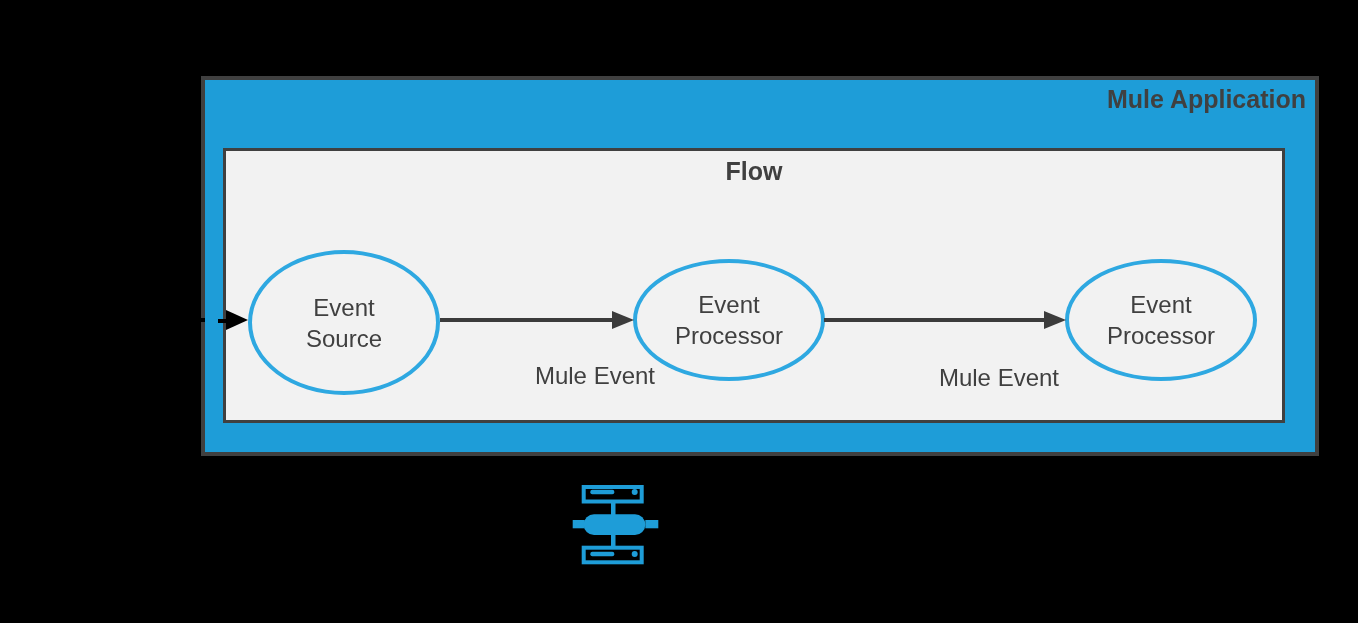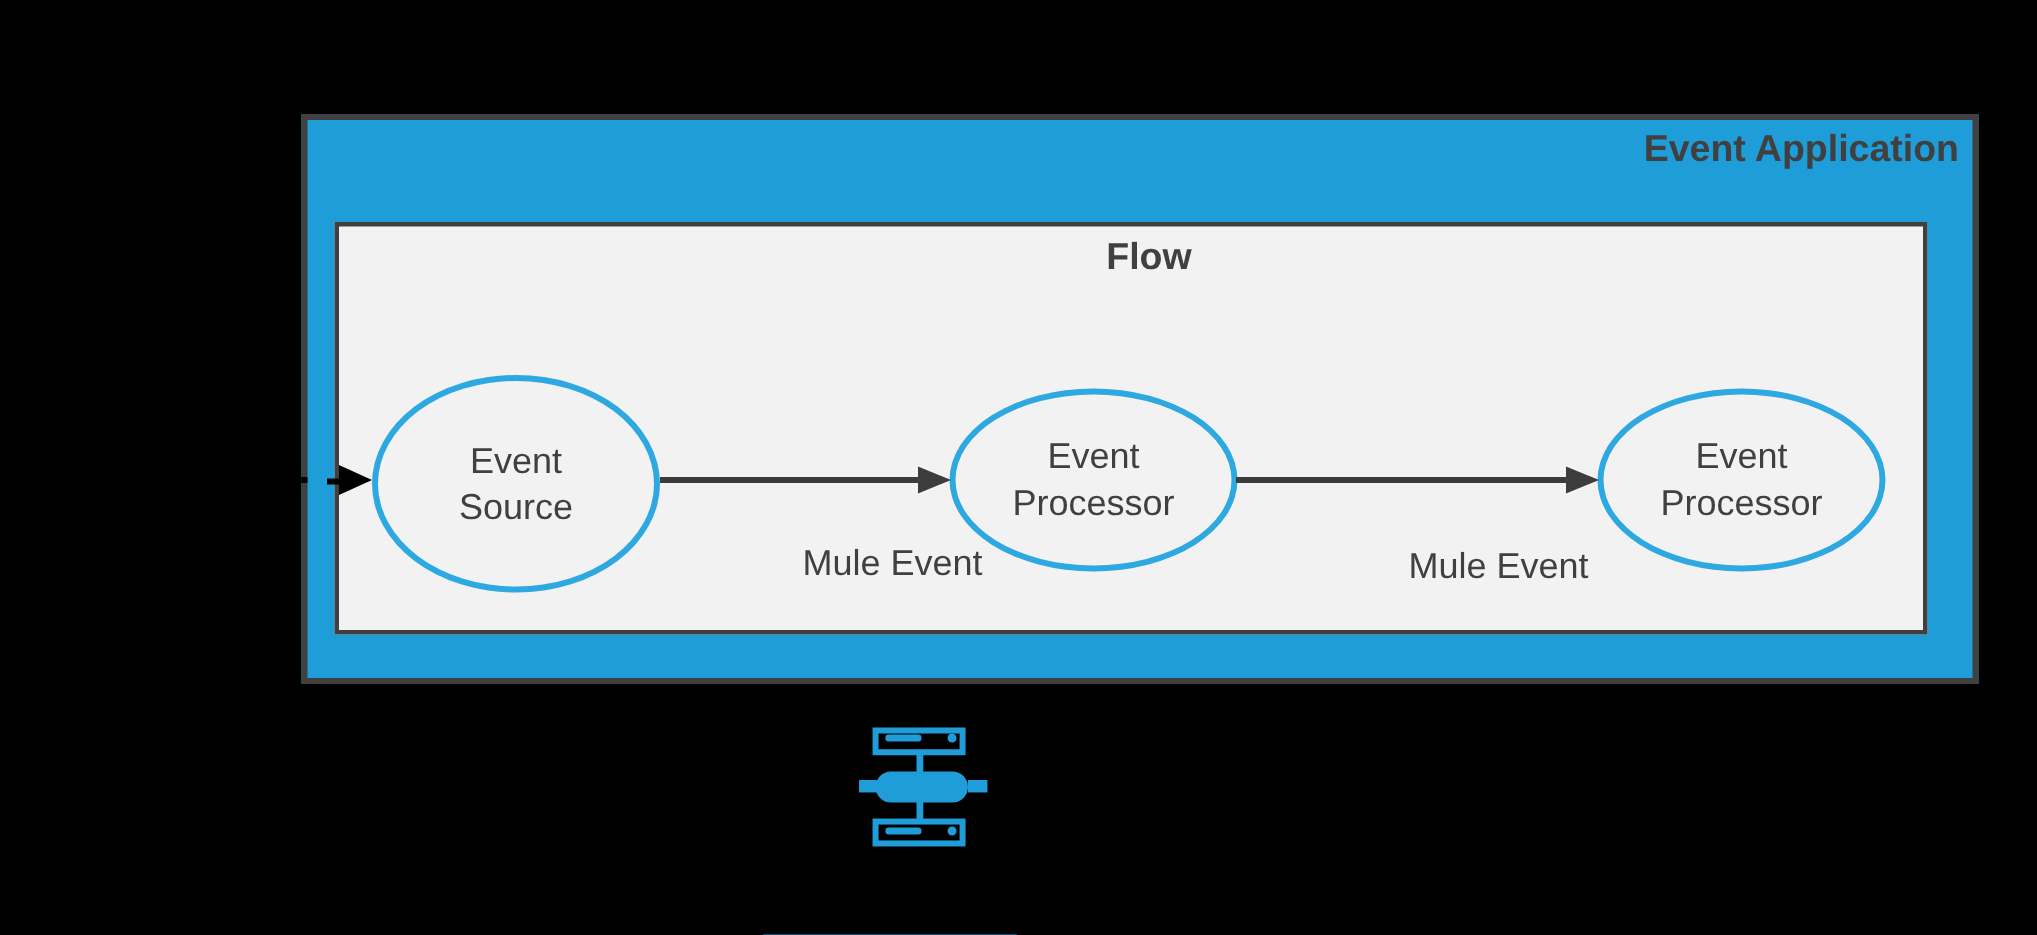--- a/index.html
+++ b/index.html
@@ -39,21 +39,21 @@
   }
 
   
   .flow-box{
     left:223px; top:148px; width:1062px; height:275px;
     background:var(--flow-fill);
     border:3px solid var(--flow-border);
     z-index:20;
   }
   .flow-title{
-    position:absolute; top:5px; left:12px; width:100%;
+    position:absolute; top:5px; left:0; width:100%;
     text-align:center;
     font-size:25px; font-weight:bold; color:var(--text);
     line-height:30px;
   }
 
   
   .node{
     border:4px solid var(--node-stroke);
     border-radius:50%;
     background:var(--node-fill);
@@ -111,21 +111,21 @@
   
   .runtime-icon{
     left:567px; top:480px; width:92px; height:88px; z-index:30;
     color:var(--icon);
   }
 </style>
 </head>
 <body>
 
 <div class="abs mule-app">
-  <div class="mule-app-title">Event Application</div>
+  <div class="mule-app-title">Mule Application</div>
 </div>
 
 <div class="abs flow-box">
   <div class="flow-title">Flow</div>
 </div>
 
 <div class="abs incoming-line"></div>
 <div class="abs incoming-dash"></div>
 <div class="abs incoming-head"></div>
 

